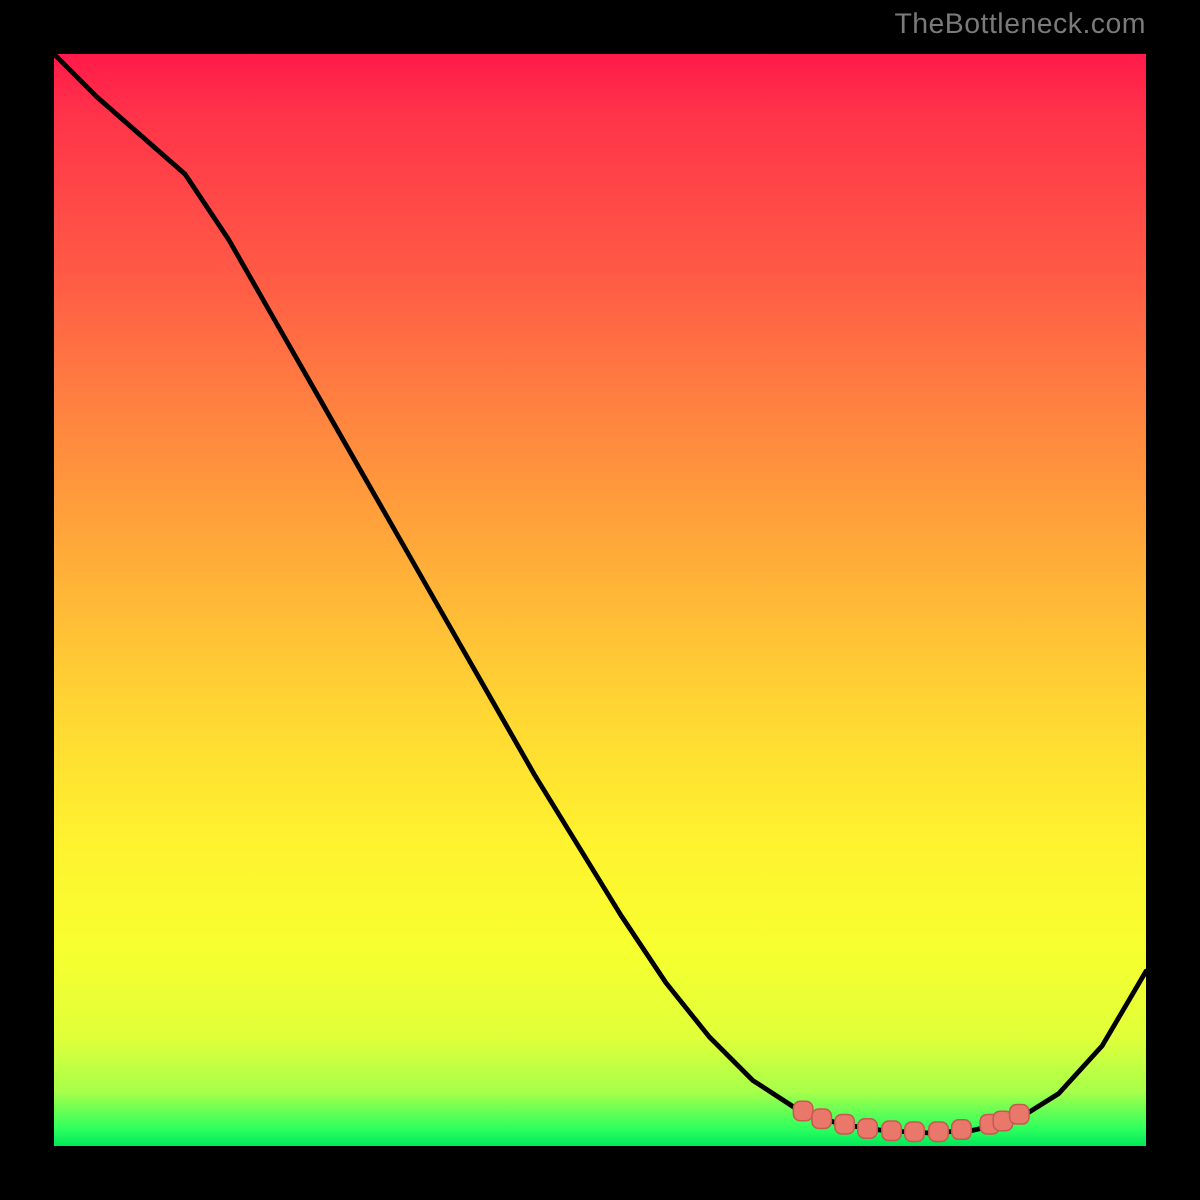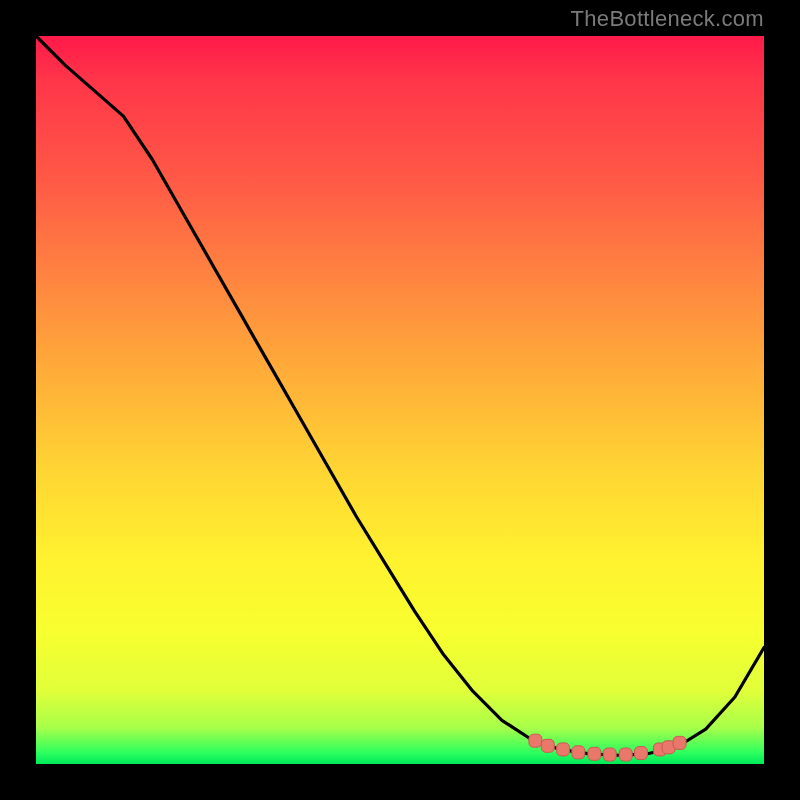--- a/index.html
+++ b/index.html
@@ -38,21 +38,21 @@
       #a8ff4a 95%,
       #2bff5e 98.5%,
       #00e85a 100%
     );
   }
   .watermark {
     position: absolute;
     top: 6px;
     right: 36px;
     color: #7a7a7a;
-    font-size: 22px;
+    font-size: 19px;
     letter-spacing: 0.3px;
     font-weight: 500;
     user-select: none;
   }
   svg.curve {
     position: absolute;
     left: 0;
     top: 0;
     width: 728px;
     height: 728px;

